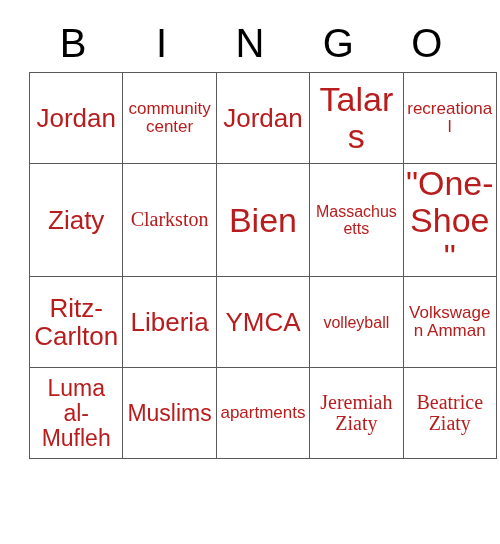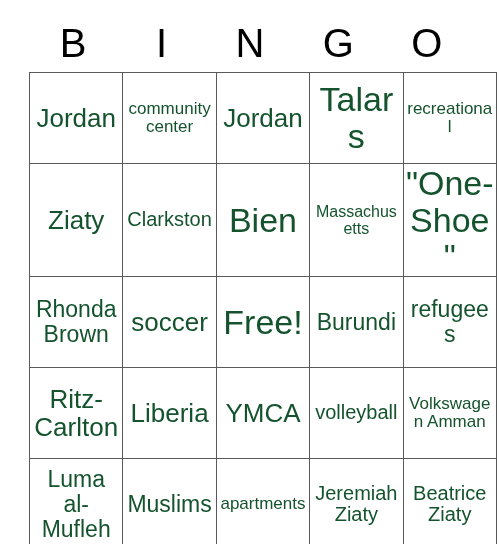--- a/index.html
+++ b/index.html
@@ -51,29 +51,29 @@
     border: 1px solid #595959;
     width: 88.4px;
     height: 88px;
     padding: 1px 2px;
     text-align: center;
     vertical-align: middle;
     overflow: hidden;
     word-wrap: break-word;
     overflow-wrap: break-word;
     line-height: 1.08;
-    color: #14532d;
+    color: #b91c1c;
   }
 
   
   .fs-xxl { font-size: 34px; margin-top: 37px; }
   .fs-xl  { font-size: 26px; }
   .fs-l   { font-size: 23px; }
-  .fs-m   { font-size: 20px; }
-  .fs-s   { font-size: 20px; }
+  .fs-m   { font-size: 20px; font-family: Liberation Serif, serif; }
+  .fs-s   { font-size: 16px; }
   .fs-xs  { font-size: 17px; }
   .fs-xxs { font-size: 16px; }
 </style>
 </head>
 <body>
 
 <div id="bingo-card">
 
   <div id="bingo-header">
     <div class="header-cell">B</div>
@@ -93,27 +93,20 @@
         <td class="fs-xs">recreational</td>
       </tr>
       <tr>
         <td class="fs-xl">Ziaty</td>
         <td class="fs-m">Clarkston</td>
         <td class="fs-xxl">Bien</td>
         <td class="fs-xxs">Massachusetts</td>
         <td class="fs-xxl">"One-Shoe"</td>
       </tr>
       <tr>
-        <td class="fs-l">Rhonda Brown</td>
-        <td class="fs-xl">soccer</td>
-        <td class="fs-xxl">Free!</td>
-        <td class="fs-l">Burundi</td>
-        <td class="fs-l">refugees</td>
-      </tr>
-      <tr>
         <td class="fs-xl">Ritz-Carlton</td>
         <td class="fs-xl">Liberia</td>
         <td class="fs-xl">YMCA</td>
         <td class="fs-s">volleyball</td>
         <td class="fs-xs">Volkswagen Amman</td>
       </tr>
       <tr>
         <td class="fs-l">Luma al-Mufleh</td>
         <td class="fs-l">Muslims</td>
         <td class="fs-xs">apartments</td>

